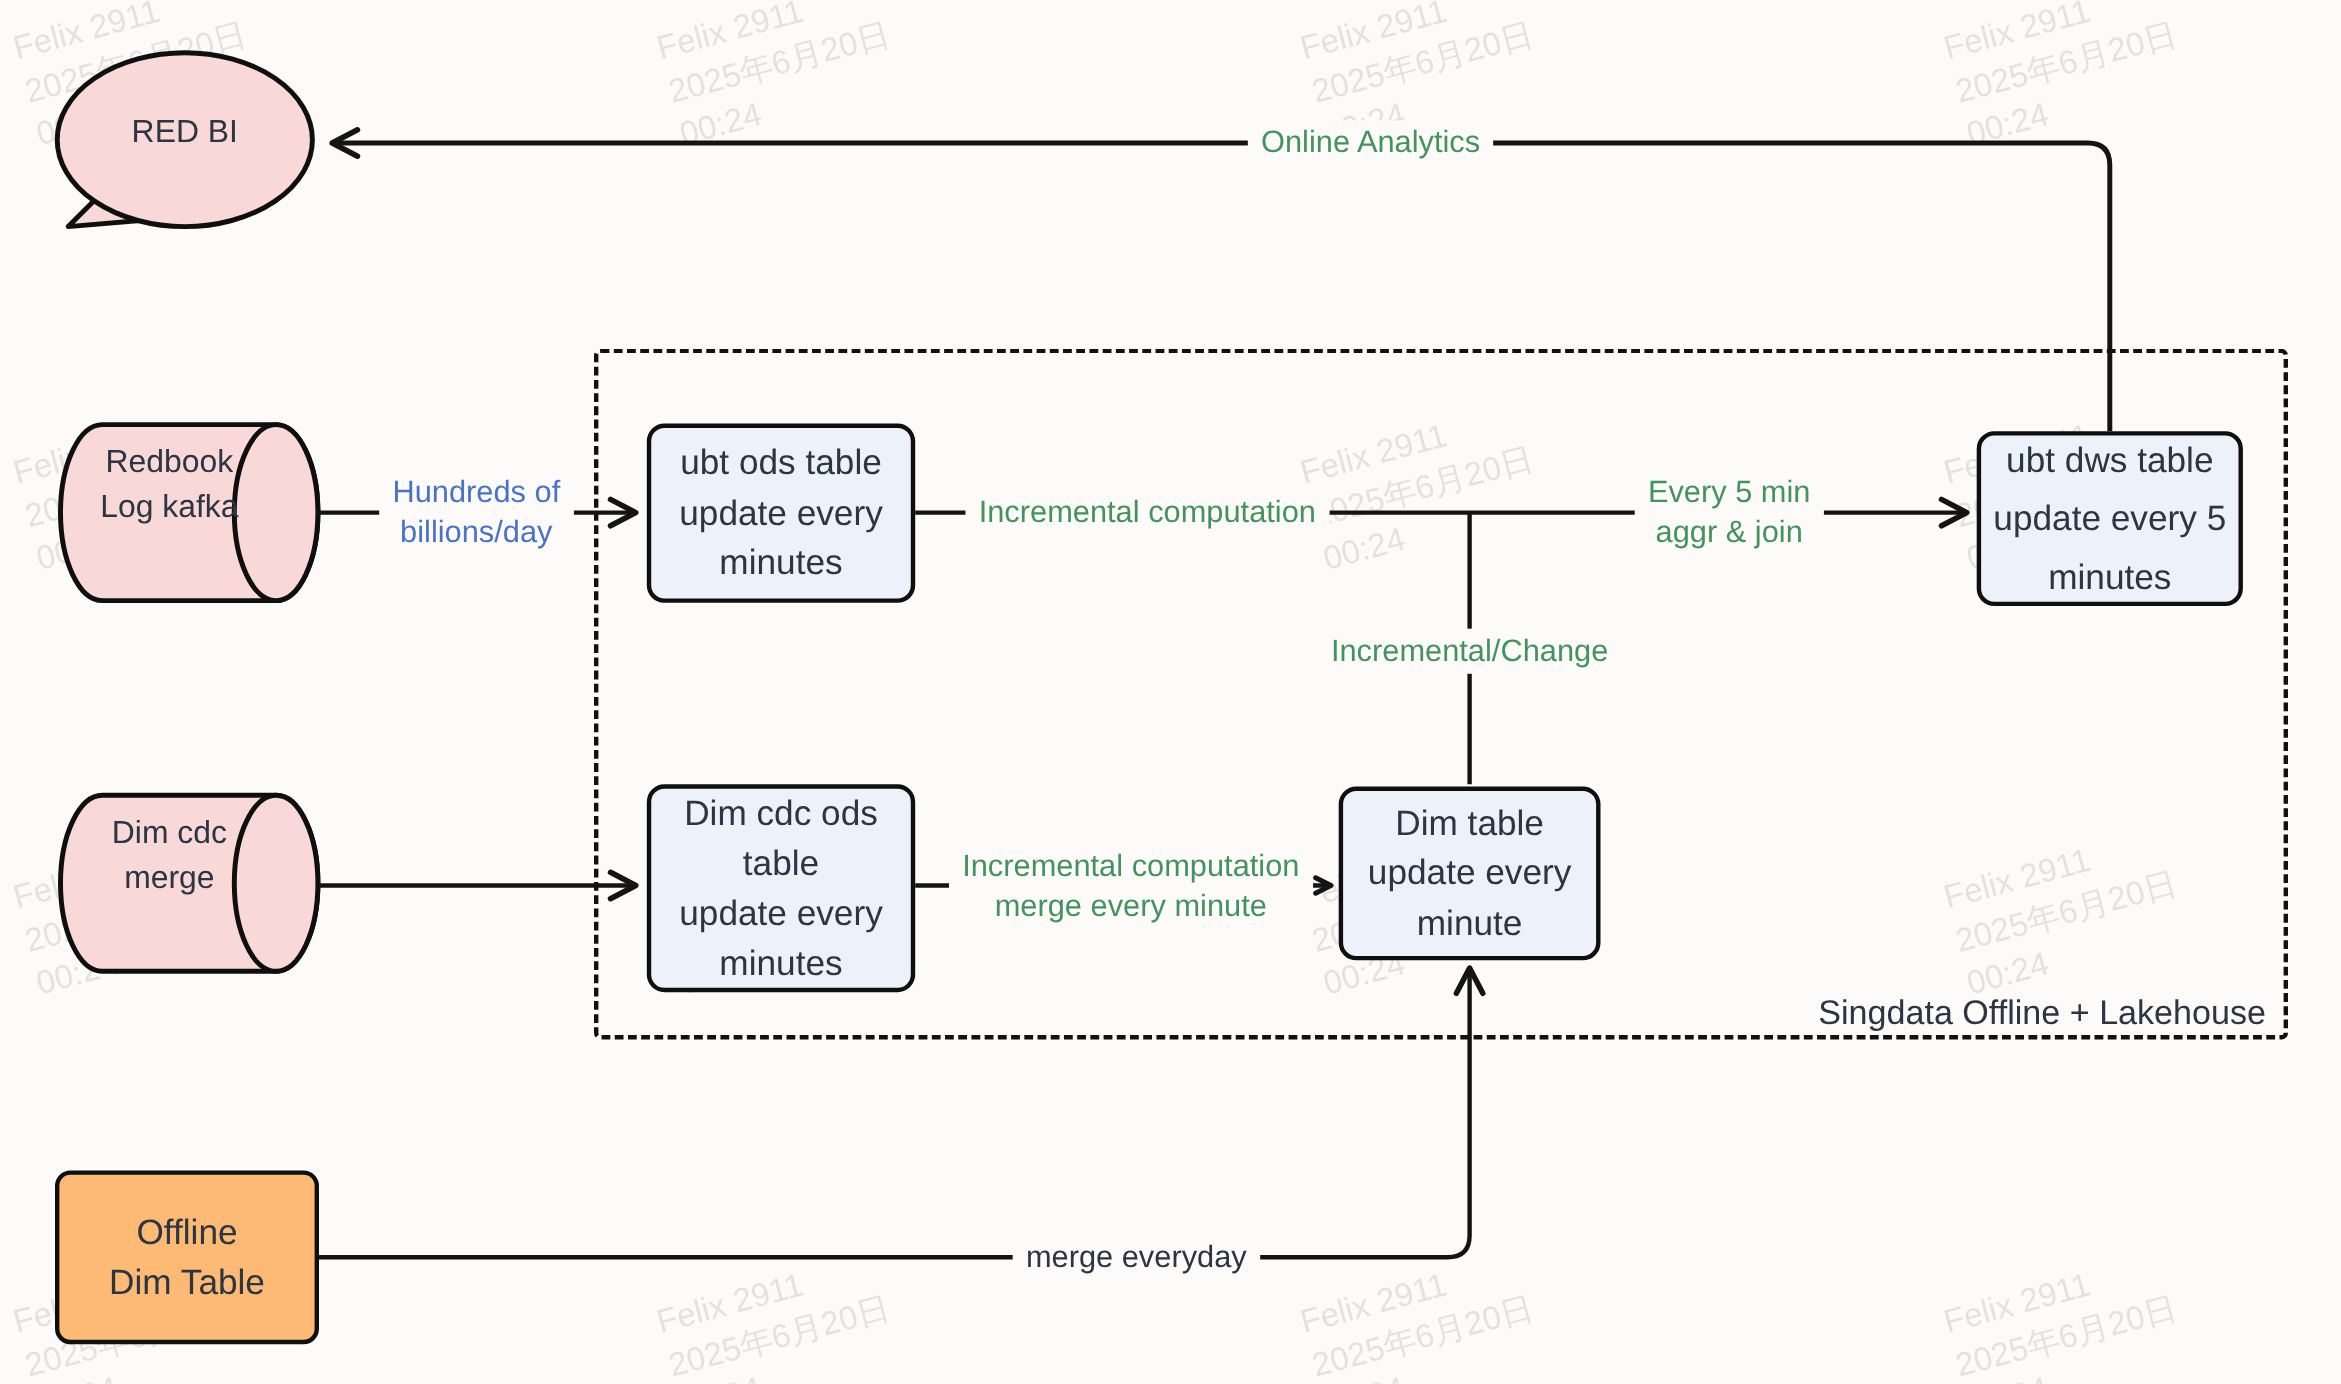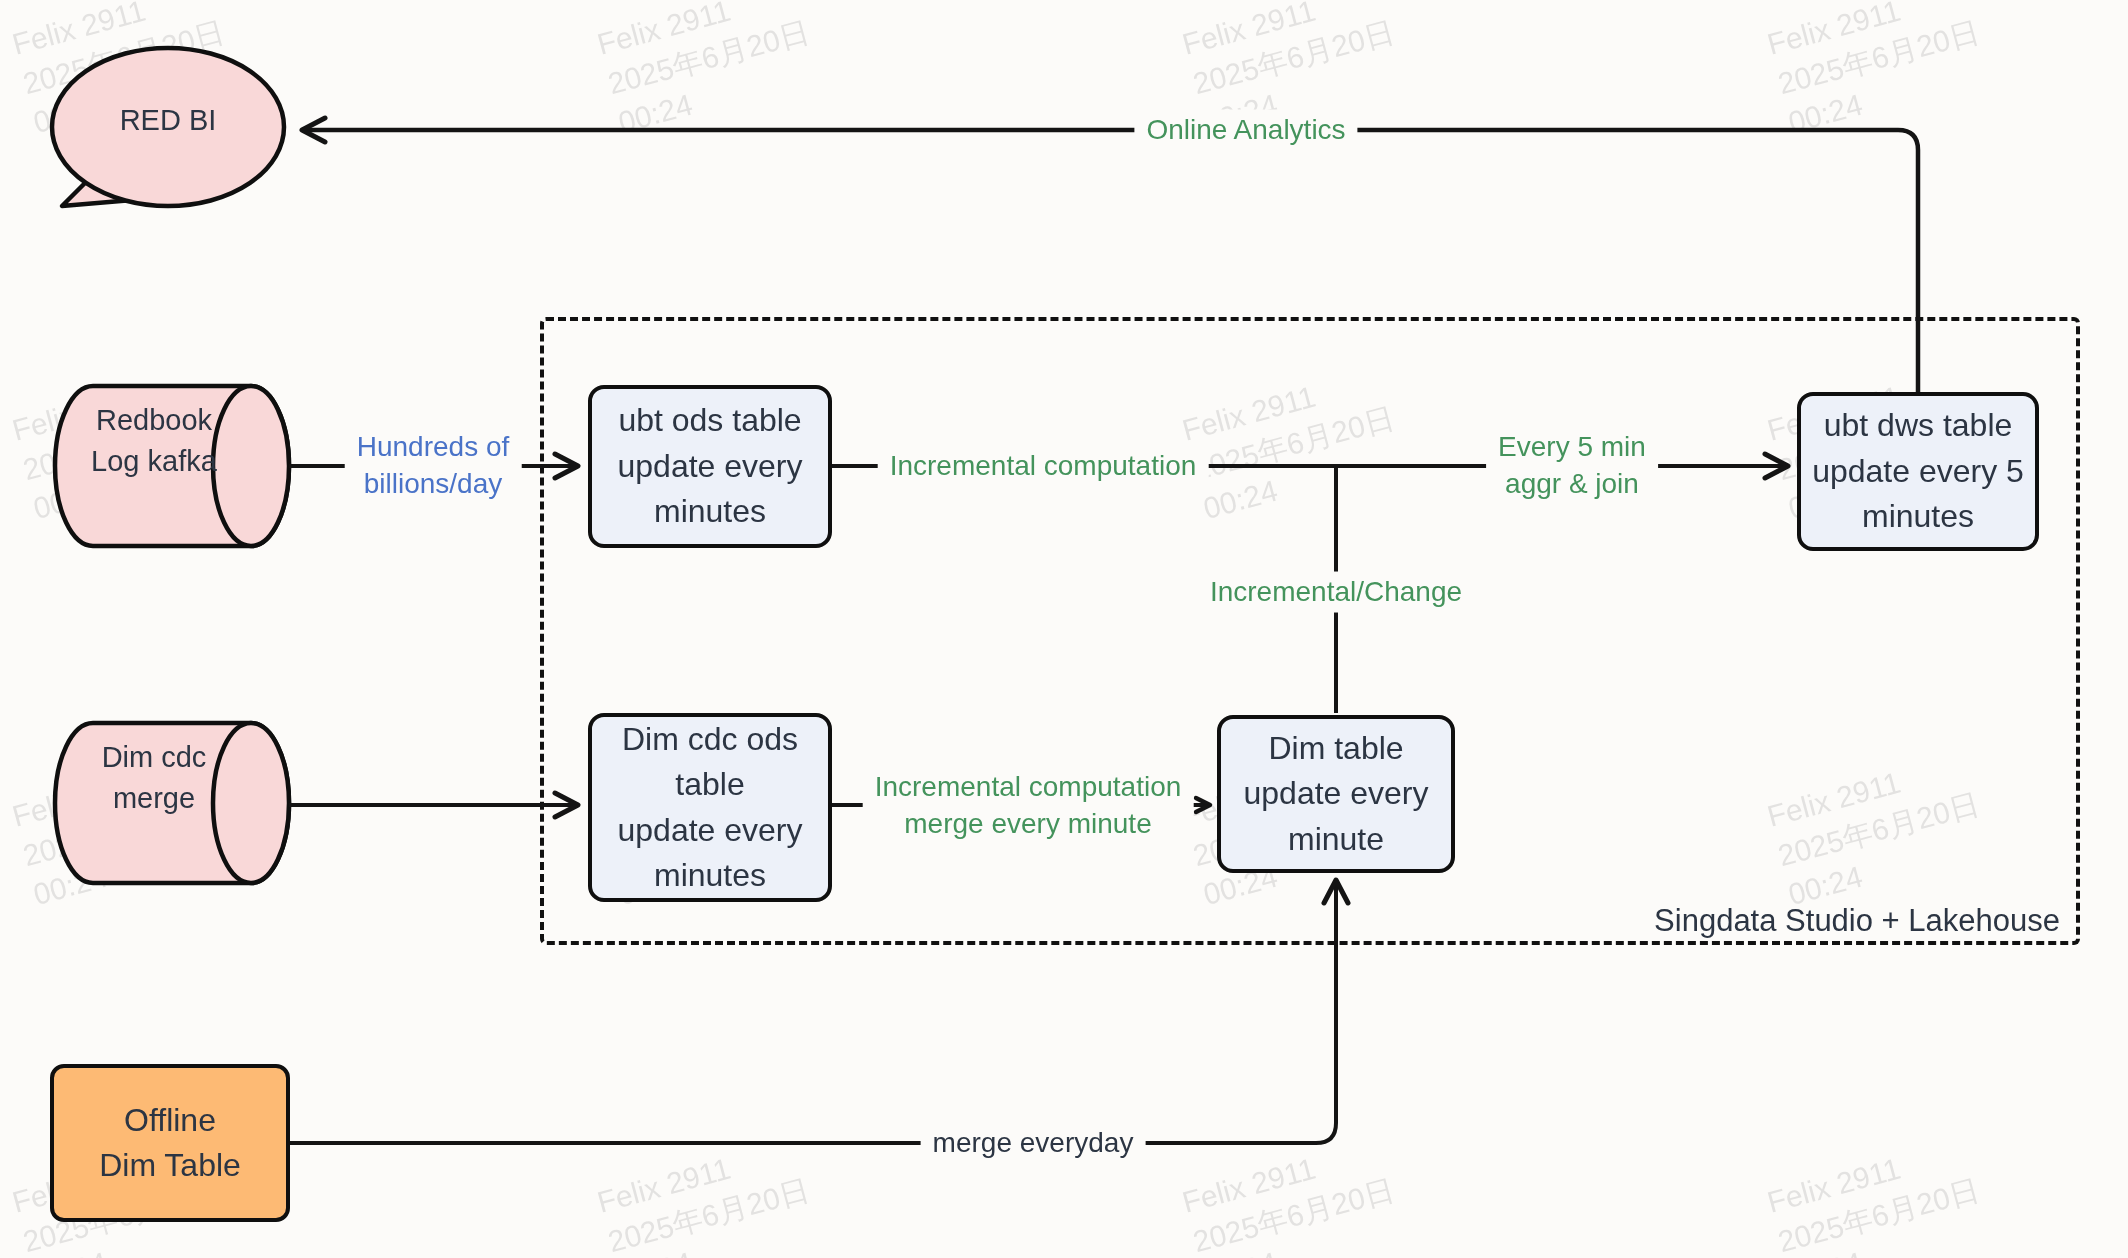--- a/index.html
+++ b/index.html
@@ -134,21 +134,21 @@
       <div>00:24</div>
     </div>
     <div class="wm" style="left: 1763px; top: 1184px;">
       <div>Felix 2911</div>
       <div>2025年6月20日</div>
       <div>00:24</div>
     </div>
   </div>
 
 <div class="lakehouse">
-  <div class="lakehouse-label">Singdata Studio + Lakehouse</div>
+  <div class="lakehouse-label">Singdata Offline + Lakehouse</div>
 </div>
 
 <svg class="edges" width="2128" height="1258" viewBox="0 0 2128 1258">
   <defs>
     <marker id="ah" markerUnits="userSpaceOnUse" markerWidth="36" markerHeight="36" refX="30" refY="17" orient="auto">
       <path d="M7,5 L30,17 L7,29" fill="none" stroke="#141414" stroke-width="5" stroke-linecap="round" stroke-linejoin="round"></path>
     </marker>
     <marker id="ah-s" markerUnits="userSpaceOnUse" markerWidth="24" markerHeight="24" refX="19" refY="11" orient="auto">
       <path d="M5,4 L19,11 L5,18" fill="none" stroke="#141414" stroke-width="4.5" stroke-linecap="round" stroke-linejoin="round"></path>
     </marker>
@@ -215,21 +215,21 @@
   <span>update every</span>
   <span>minutes</span>
 </div>
 
 <div class="node-box" style="left:1217px;top:715px;width:238px;height:158px;">
   <span>Dim table</span>
   <span>update every</span>
   <span>minute</span>
 </div>
 
-<div class="node-box" style="left:1797px;top:392px;width:242px;height:159px;">
+<div class="node-box" style="left:1797px;top:392px;width:242px;height:159px;justify-content:space-between;">
   <span>ubt dws table</span>
   <span>update every 5</span>
   <span>minutes</span>
 </div>
 
 <div class="edge-label green" style="left:1246px;top:130px;">
   <span>Online Analytics</span>
 </div>
 
 <div class="edge-label blue" style="left:433px;top:466px;">

